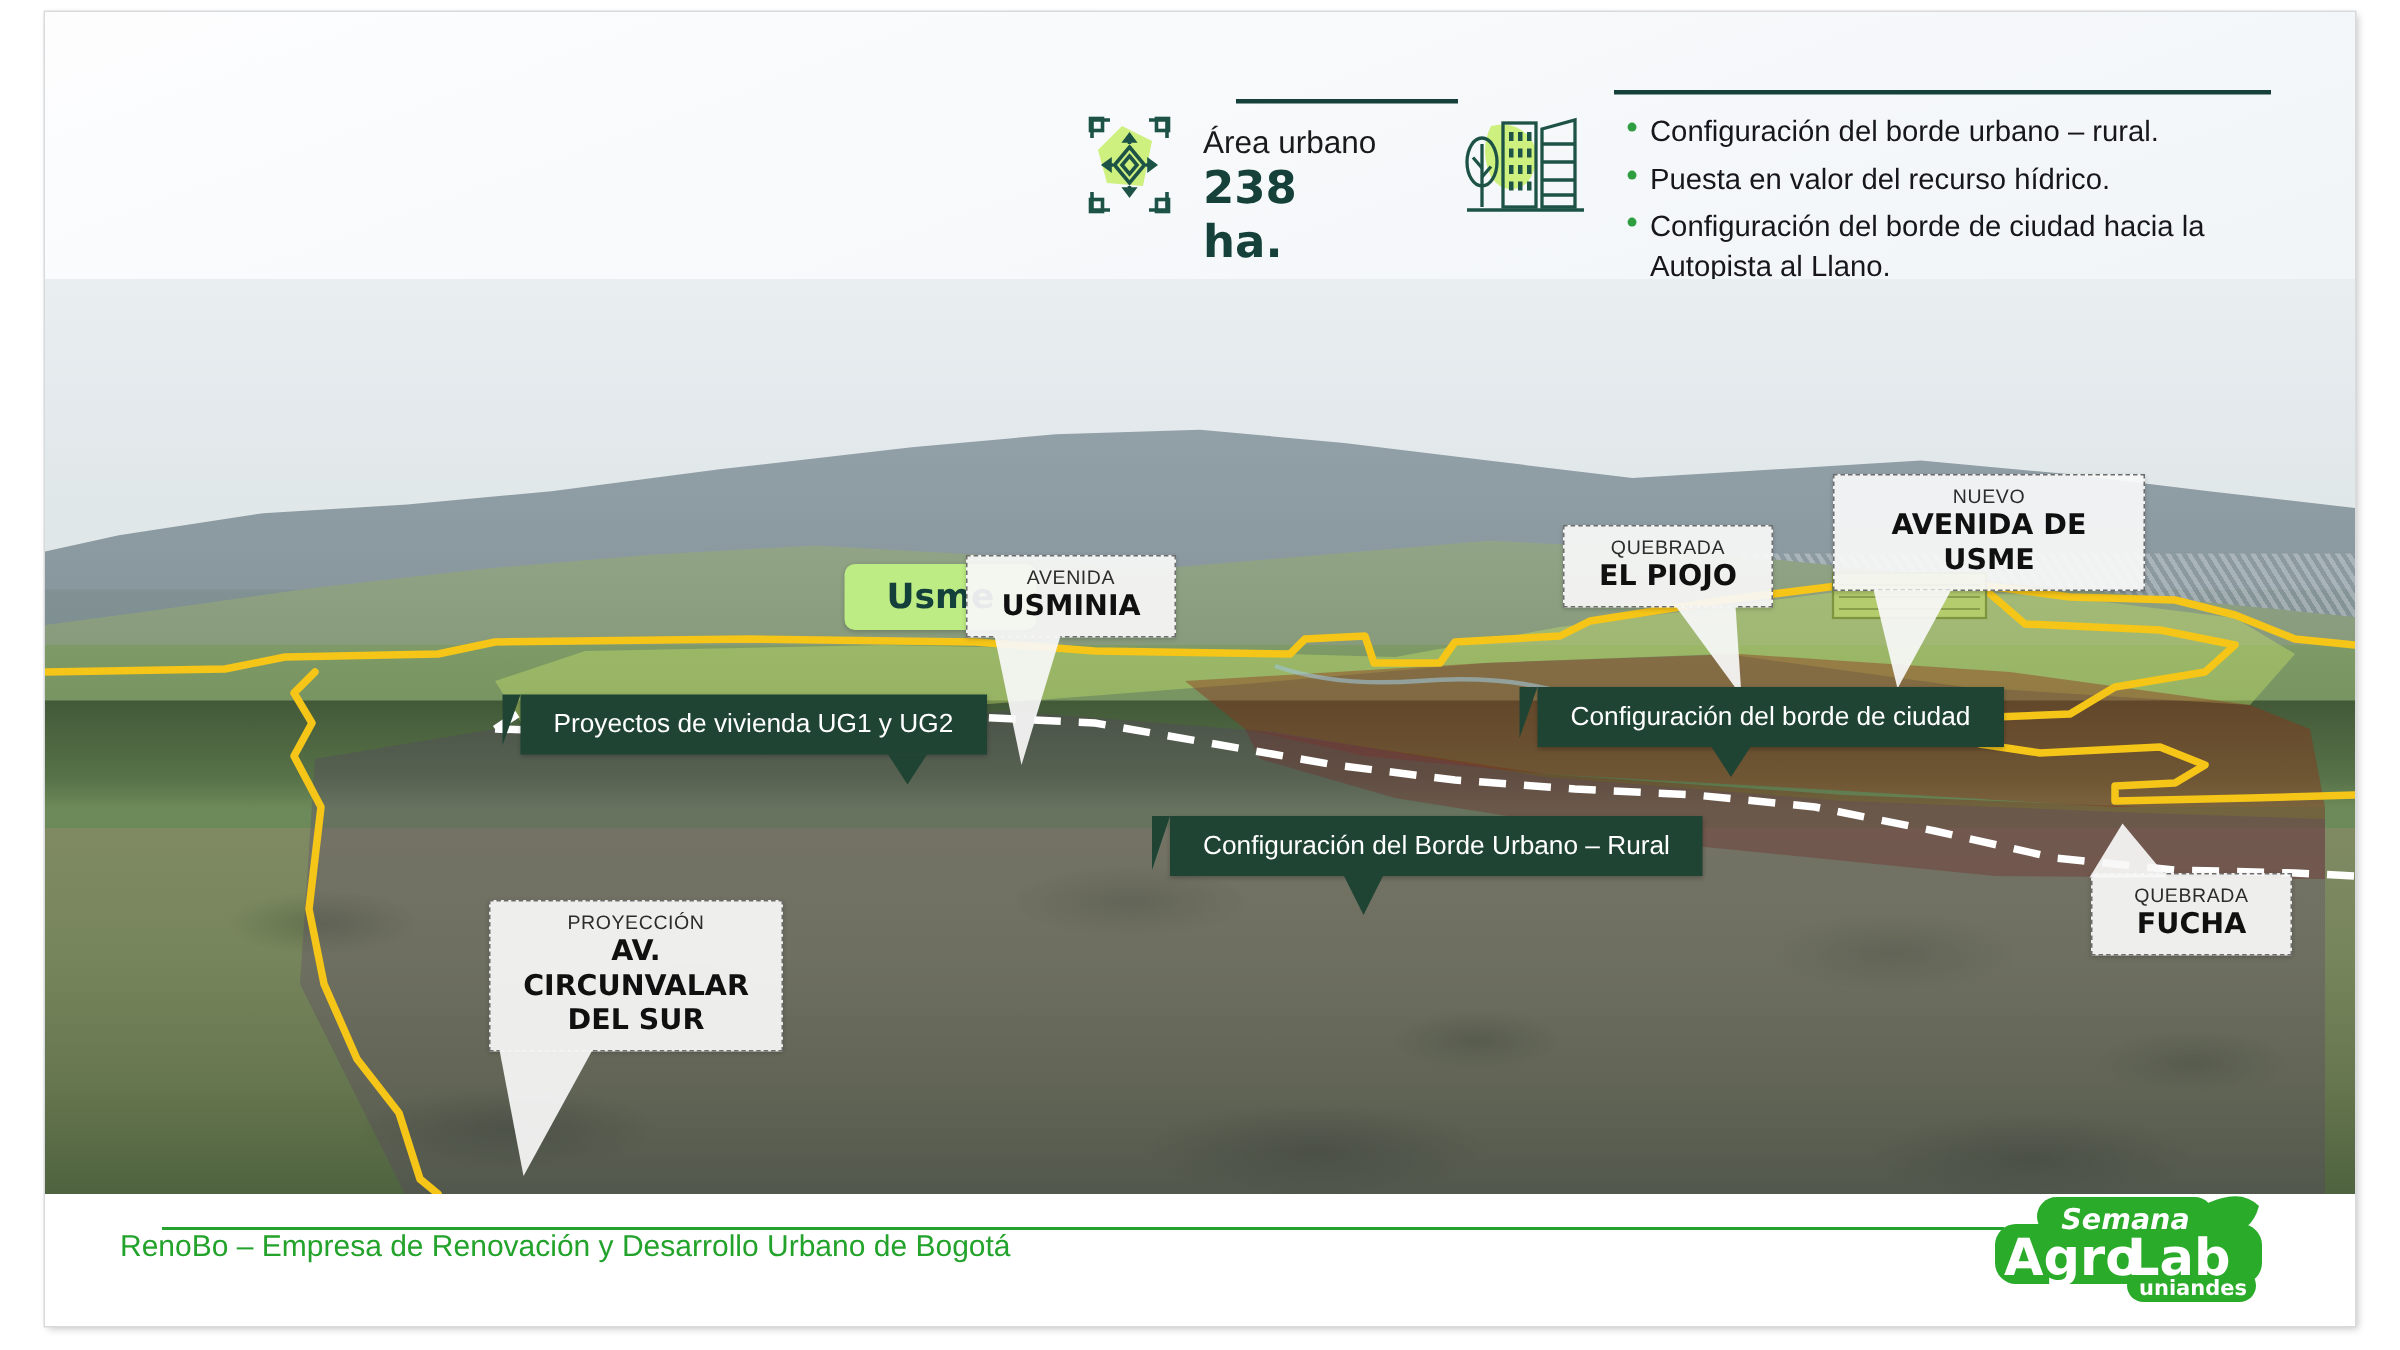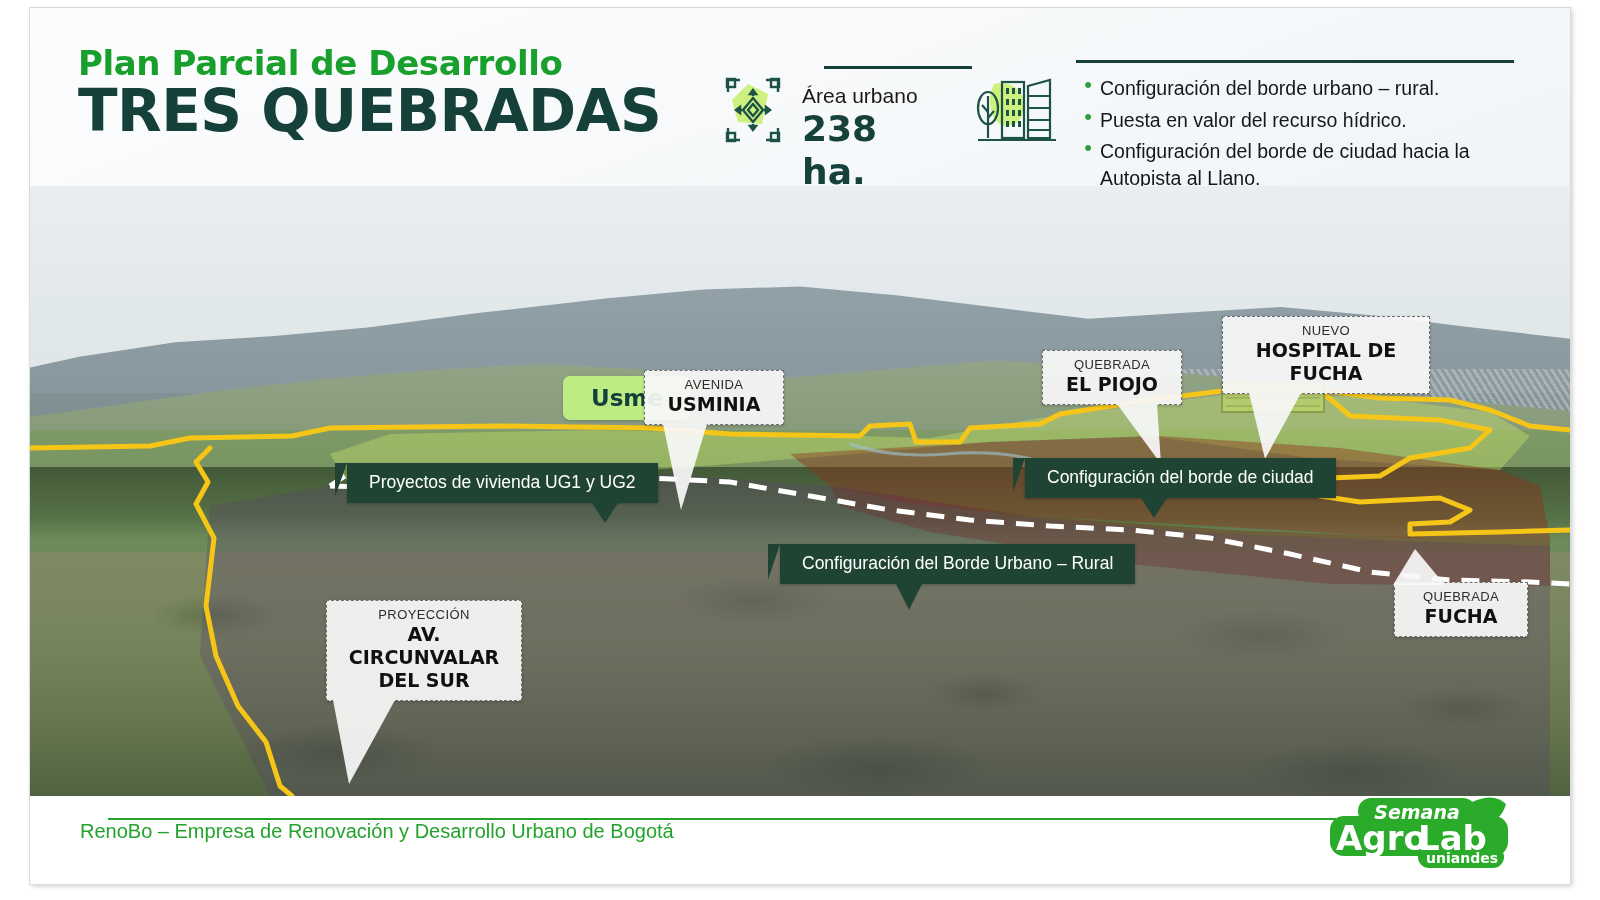--- a/index.html
+++ b/index.html
@@ -17,21 +17,21 @@
                  line-height:1em;font-family:"DejaVu Sans",sans-serif;}
   .hdr-title .l2{font-size:58px;font-weight:bold;color:#15413a;letter-spacing:-.5px;
                  line-height:1.02em;margin-top:2px;font-family:"DejaVu Sans",sans-serif;}
 
   
   .area-blk{position:absolute;left:688px;top:52px;display:flex;align-items:flex-start;}
   .area-icon{width:70px;height:80px;margin-top:10px;}
   .area-txt{margin-left:14px;position:relative;padding-top:10px;}
   .area-rule{position:absolute;left:22px;top:6px;width:148px;height:3px;background:#15413a;}
   .area-lbl{font-size:21px;color:#1a1a1a;line-height:1.15em;margin-top:14px;}
-  .area-num{font-size:36px;font-weight:bold;color:#15413a;line-height:1.18em;
+  .area-num{font-size:30px;font-weight:bold;color:#15413a;line-height:1.18em;
             font-family:"DejaVu Sans",sans-serif;}
 
   
   .bld-icon{position:absolute;left:942px;top:58px;width:90px;height:90px;}
   .bullets{position:absolute;left:1046px;top:52px;width:452px;}
   .b-rule{width:438px;height:3px;background:#15413a;margin-bottom:12px;}
   .b-item{display:flex;align-items:flex-start;margin-bottom:5px;}
   .b-dot{color:#2f9e41;font-size:22px;line-height:20px;width:24px;flex:0 0 24px;text-align:center;}
   .b-txt{font-size:19.5px;color:#17171a;line-height:1.36em;}
 
@@ -96,24 +96,20 @@
   .f-rule{position:absolute;left:78px;top:22px;width:1228px;height:2px;background:#23a32b;}
   .f-txt{position:absolute;left:50px;top:24px;font-size:20px;color:#23a32b;}
   .logo{position:absolute;left:1292px;top:-6px;width:200px;height:92px;}
 </style>
 </head>
 <body>
 
 <div class="stage">
 <div class="slide">
 
-  <div class="hdr-title">
-    <div class="l1">Plan Parcial de Desarrollo</div>
-    <div class="l2">TRES QUEBRADAS</div>
-  </div>
 
   <div class="area-blk">
     <svg class="area-icon" viewBox="0 0 70 80">
       <polygon points="30,14 50,24 44,54 20,52 14,30" fill="#cdf07e"></polygon>
       <g stroke="#1d5347" stroke-width="2.4" fill="none">
         <path d="M10 22 V10 H22"></path>
             <path d="M48 10 H60 V22"></path>
         <path d="M60 58 V70 H48"></path>
             <path d="M22 70 H10 V58"></path>
         <rect x="9" y="9" width="8" height="8"></rect>
@@ -234,21 +230,21 @@
     <div class="co" style="left:1012px;top:164px;width:110px;">
       <div class="sm">QUEBRADA</div>
       <div class="bg">EL PIOJO</div>
       <svg class="tail" style="left:74px;top:100%;width:60px;height:60px;overflow:visible" viewBox="0 0 60 60">
         <polygon points="0,0 40,0 44,60" fill="rgba(247,247,247,.93)"></polygon>
       </svg>
     </div>
 
     <div class="co" style="left:1192px;top:130px;width:178px;text-align:center;">
       <div class="sm">NUEVO</div>
-      <div class="bg">HOSPITAL DE FUCHA</div>
+      <div class="bg">AVENIDA DE USME</div>
       <svg class="tail" style="left:26px;top:100%;width:70px;height:66px;overflow:visible" viewBox="0 0 70 66">
         <polygon points="0,0 52,0 16,66" fill="rgba(247,247,247,.93)"></polygon>
       </svg>
     </div>
 
     <div class="co" style="left:296px;top:414px;width:166px;">
       <div class="sm">PROYECCIÓN</div>
       <div class="bg">AV. CIRCUNVALAR DEL SUR</div>
       <svg class="tail" style="left:6px;top:100%;width:90px;height:84px;overflow:visible" viewBox="0 0 90 84">
         <polygon points="0,0 62,0 16,84" fill="rgba(247,247,247,.93)"></polygon>

